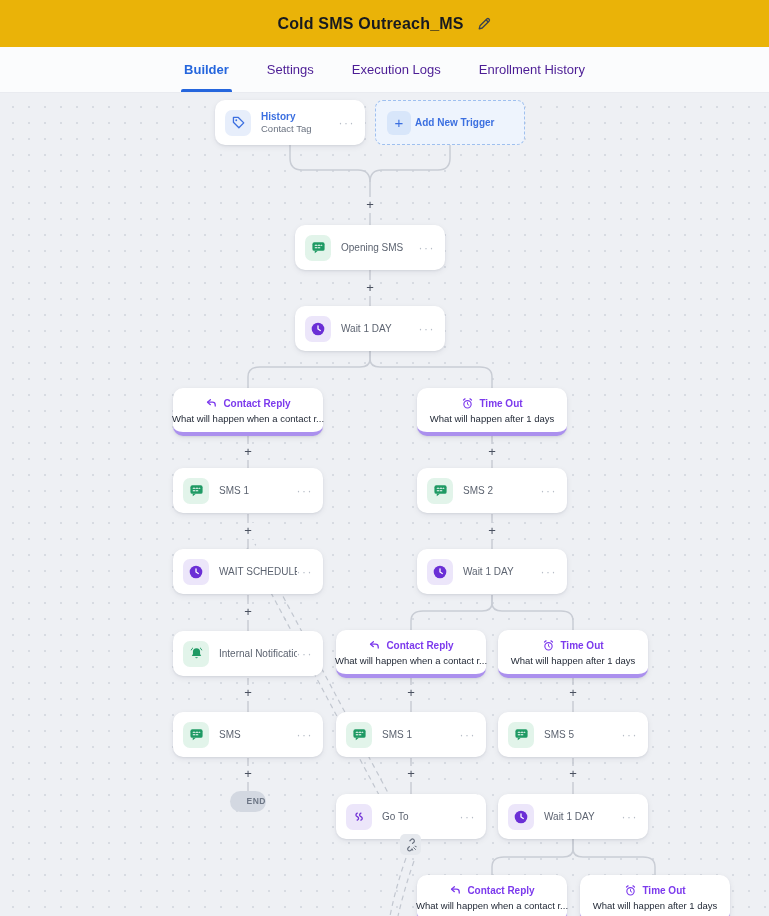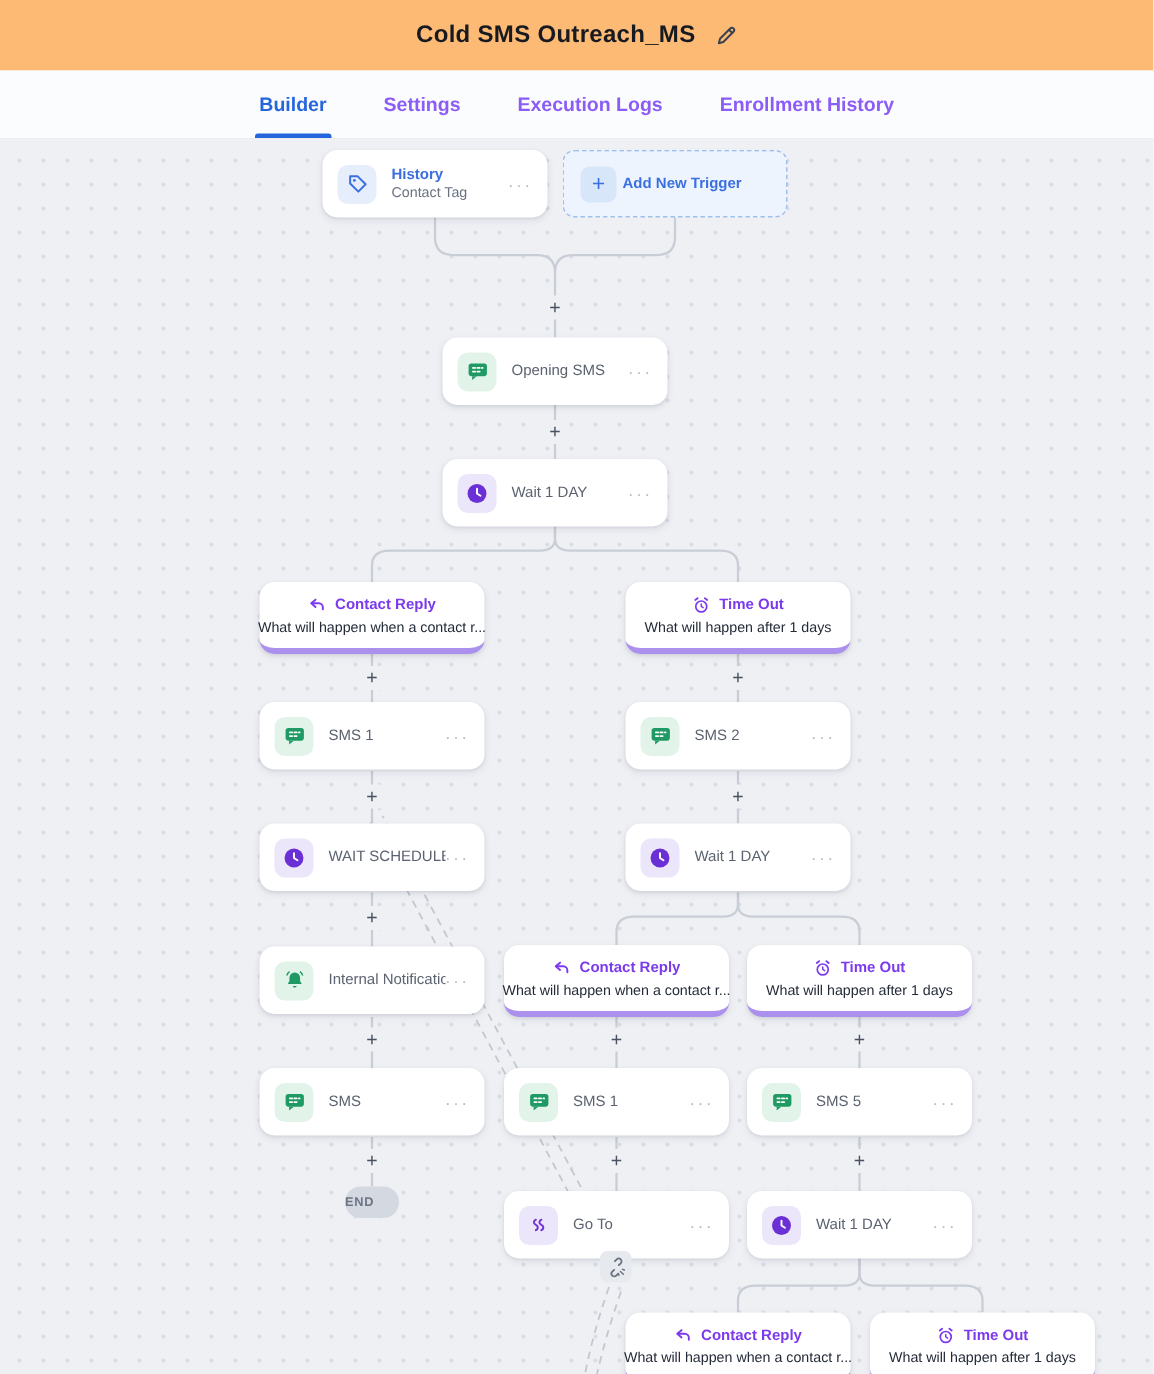--- a/index.html
+++ b/index.html
@@ -1,31 +1,31 @@
 <!DOCTYPE html>
 <html><head>
 <meta charset="utf-8">
 <style>
   html,body{margin:0;padding:0}
   body{width:769px;height:916px;overflow:hidden;position:relative;background:#fff;
        font-family:"Liberation Sans",sans-serif;-webkit-font-smoothing:antialiased}
 
   
-  .header{position:absolute;top:0;left:0;right:0;height:47px;background:#fdba74;
+  .header{position:absolute;top:0;left:0;right:0;height:47px;background:#eab308;
           border-bottom:1px solid #e7e9ee;display:flex;align-items:center;justify-content:center;
           gap:12px;z-index:5}
   .title{font-size:16px;font-weight:700;color:#171a20;letter-spacing:.2px}
   .edit-btn{display:flex;align-items:center;cursor:pointer}
 
   
   .tabbar{position:absolute;top:47px;left:0;right:0;height:45px;background:#fbfcfd;
           border-bottom:1px solid #e9ebf0;display:flex;align-items:center;justify-content:center;
           gap:38px;z-index:5}
-  .tab{font-size:13px;color:#8b5cf6;height:100%;display:flex;align-items:center;
-       position:relative;cursor:pointer;font-weight:700}
+  .tab{font-size:13px;color:#4c1d95;height:100%;display:flex;align-items:center;
+       position:relative;cursor:pointer;font-weight:400}
   .tab.active{color:#2566dd;font-weight:600}
   .tab.active::after{content:"";position:absolute;left:-3px;right:-3px;bottom:0;height:3px;
        background:#2566dd;border-radius:2px 2px 0 0}
 
   
   .canvas{position:absolute;top:92px;left:0;width:769px;height:824px;z-index:0;
           background-color:#eef0f4;
           background-image:radial-gradient(circle,#d7dbe2 1.1px,transparent 1.1px);
           background-size:16px 16px;background-position:5px 7px}
   svg.wires{position:absolute;top:0;left:0;width:769px;height:916px;z-index:1;pointer-events:none}
@@ -55,21 +55,21 @@
   .branch{width:150px;height:48px;box-sizing:border-box;border-bottom:4px solid #ab90ee;
         display:flex;flex-direction:column;align-items:center;justify-content:center;
         gap:3px;padding:2px 22px 1px}
   .btitle{display:flex;align-items:center;gap:5px;font-size:10px;font-weight:700;color:#7c3aed}
   .bsub{font-size:9.5px;color:#242b38;white-space:nowrap}
 
   .plus{position:absolute;z-index:2;width:16px;height:16px;background:#eef0f4;color:#4a5160;
         font-size:13px;line-height:15px;text-align:center;cursor:pointer;user-select:none}
 
   .end-pill{position:absolute;z-index:2;width:36px;height:21px;background:#d3d8e1;border-radius:11px;
-        color:#6d7685;font-size:8.5px;font-weight:700;text-align:left;line-height:21px;
+        color:#6d7685;font-size:8.5px;font-weight:700;text-align:right;line-height:21px;
         letter-spacing:.5px}
 
   .unlink{position:absolute;z-index:3;width:21px;height:21px;background:#e6e9ee;border-radius:5px;
         display:flex;align-items:center;justify-content:center;cursor:pointer}
 </style>
 </head>
 <body>
 
 <div class="header">
   <span class="title">Cold SMS Outreach_MS</span>

